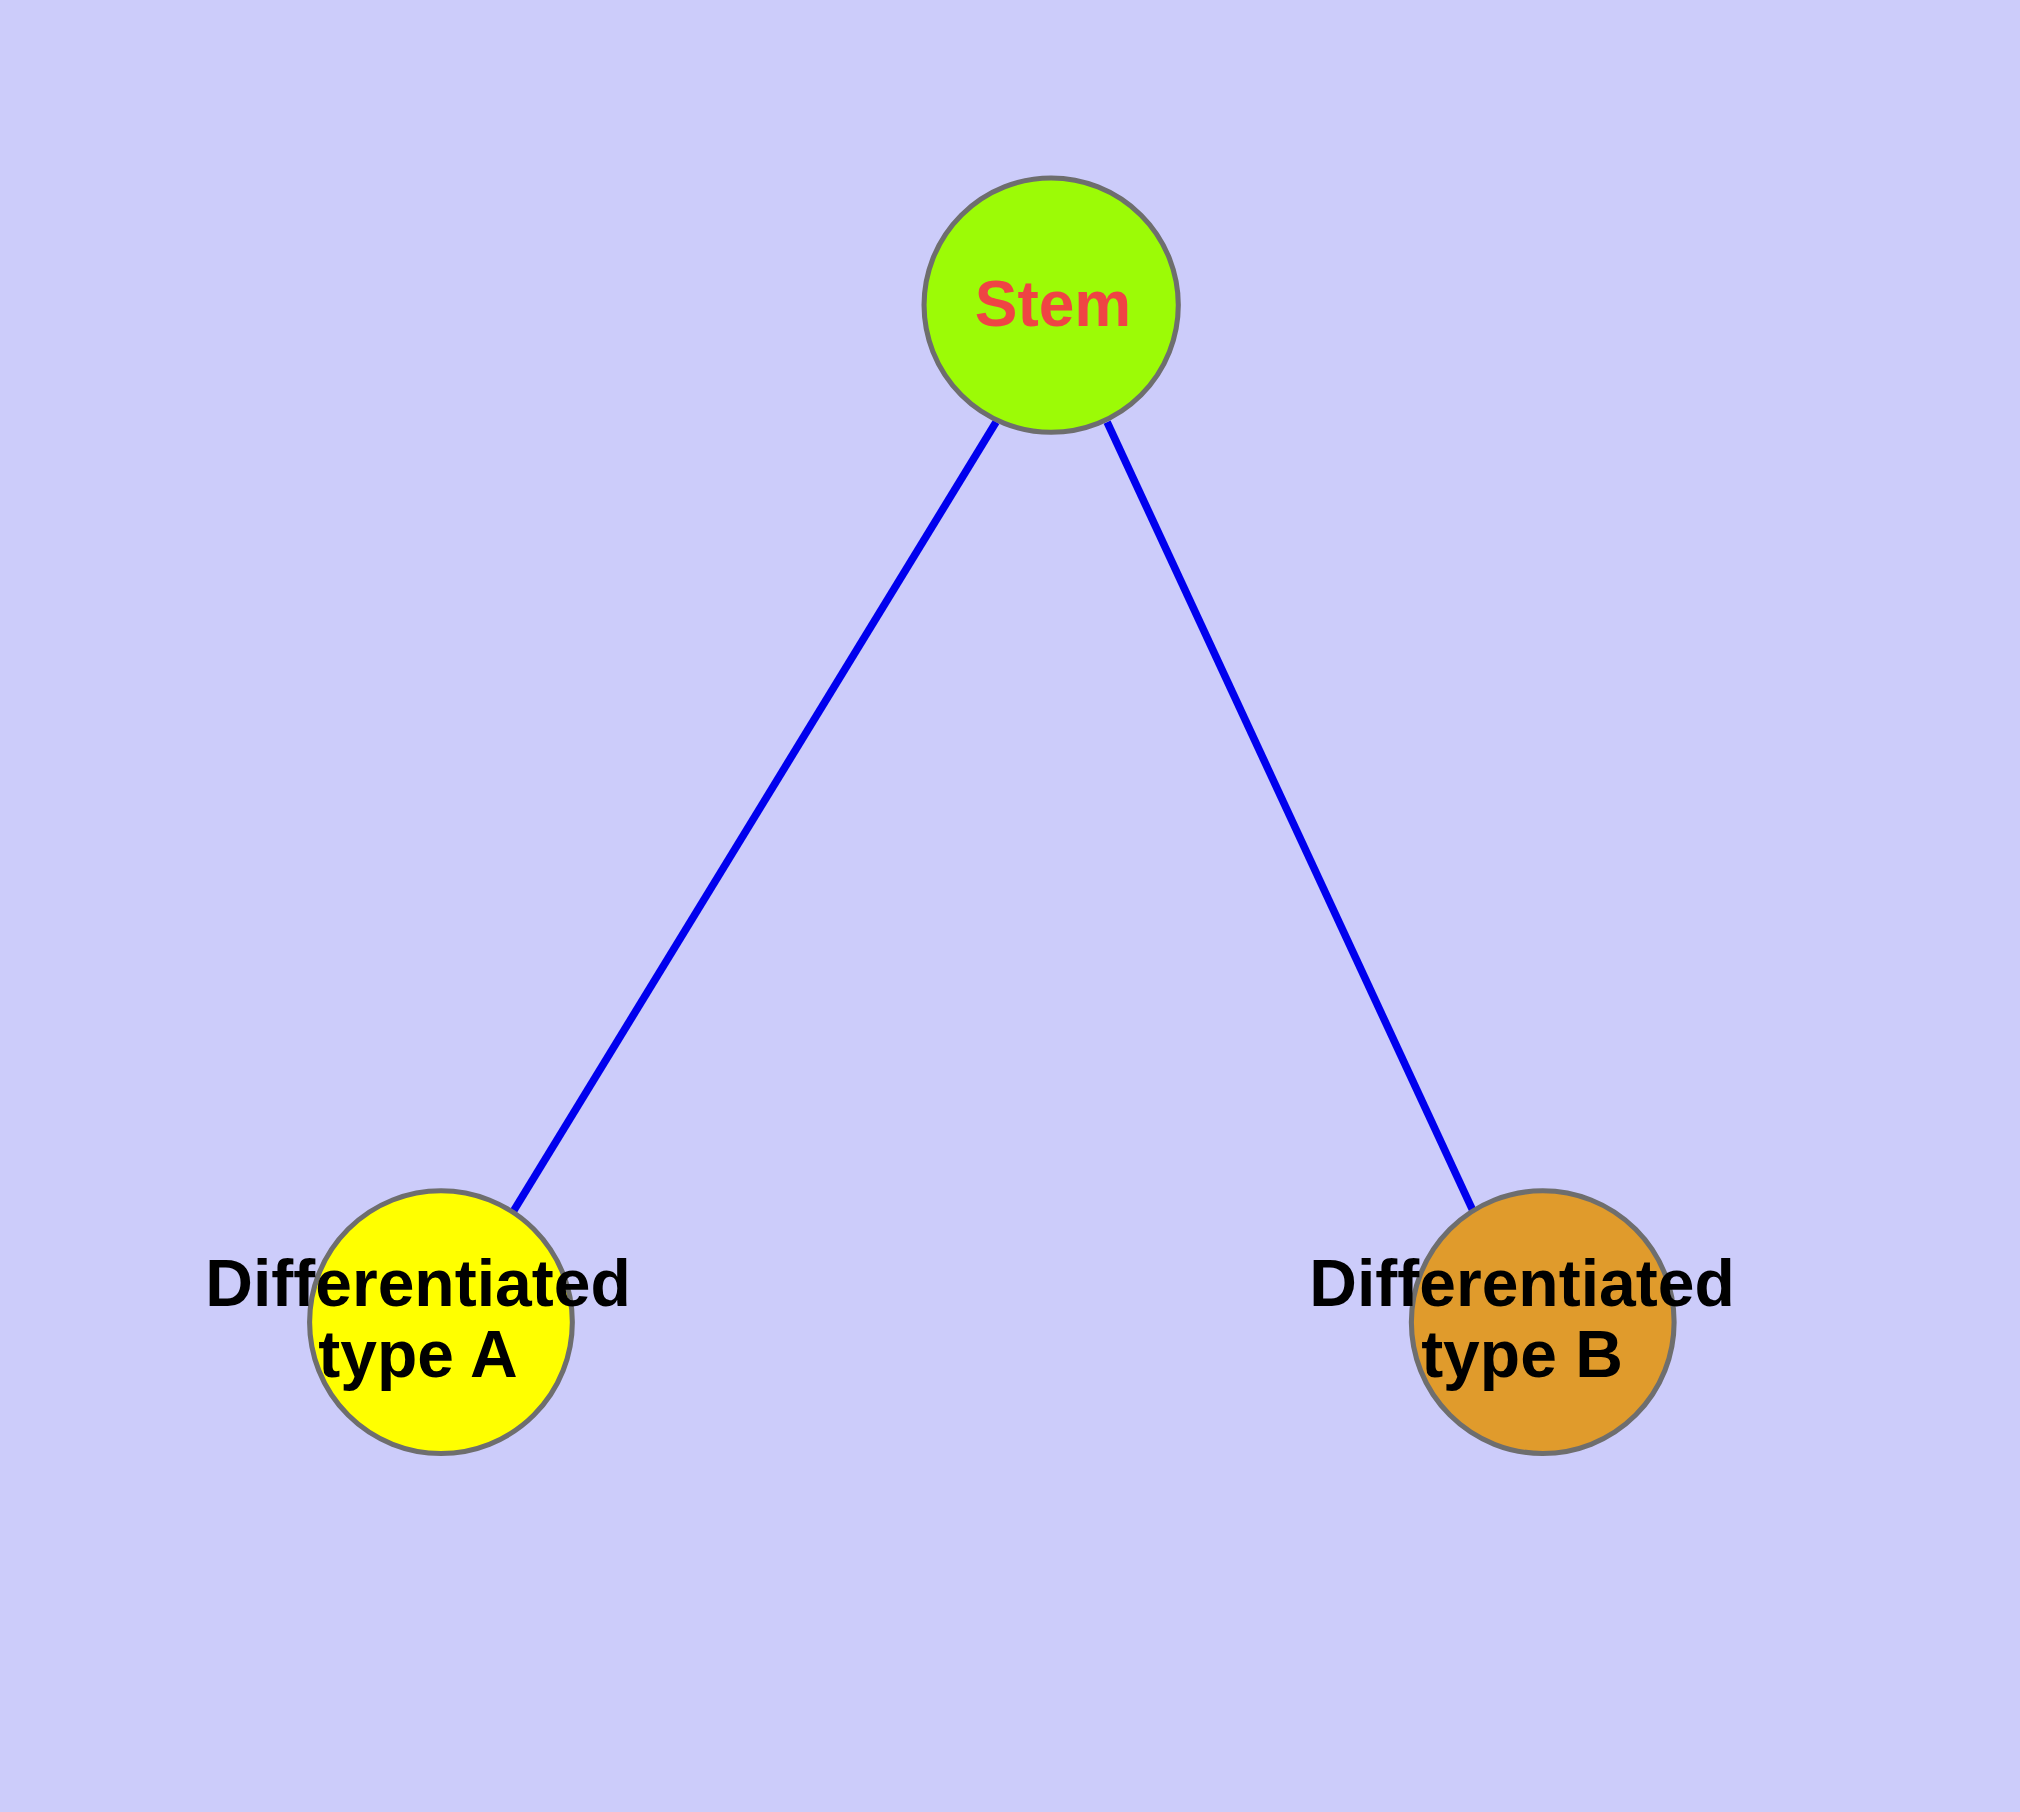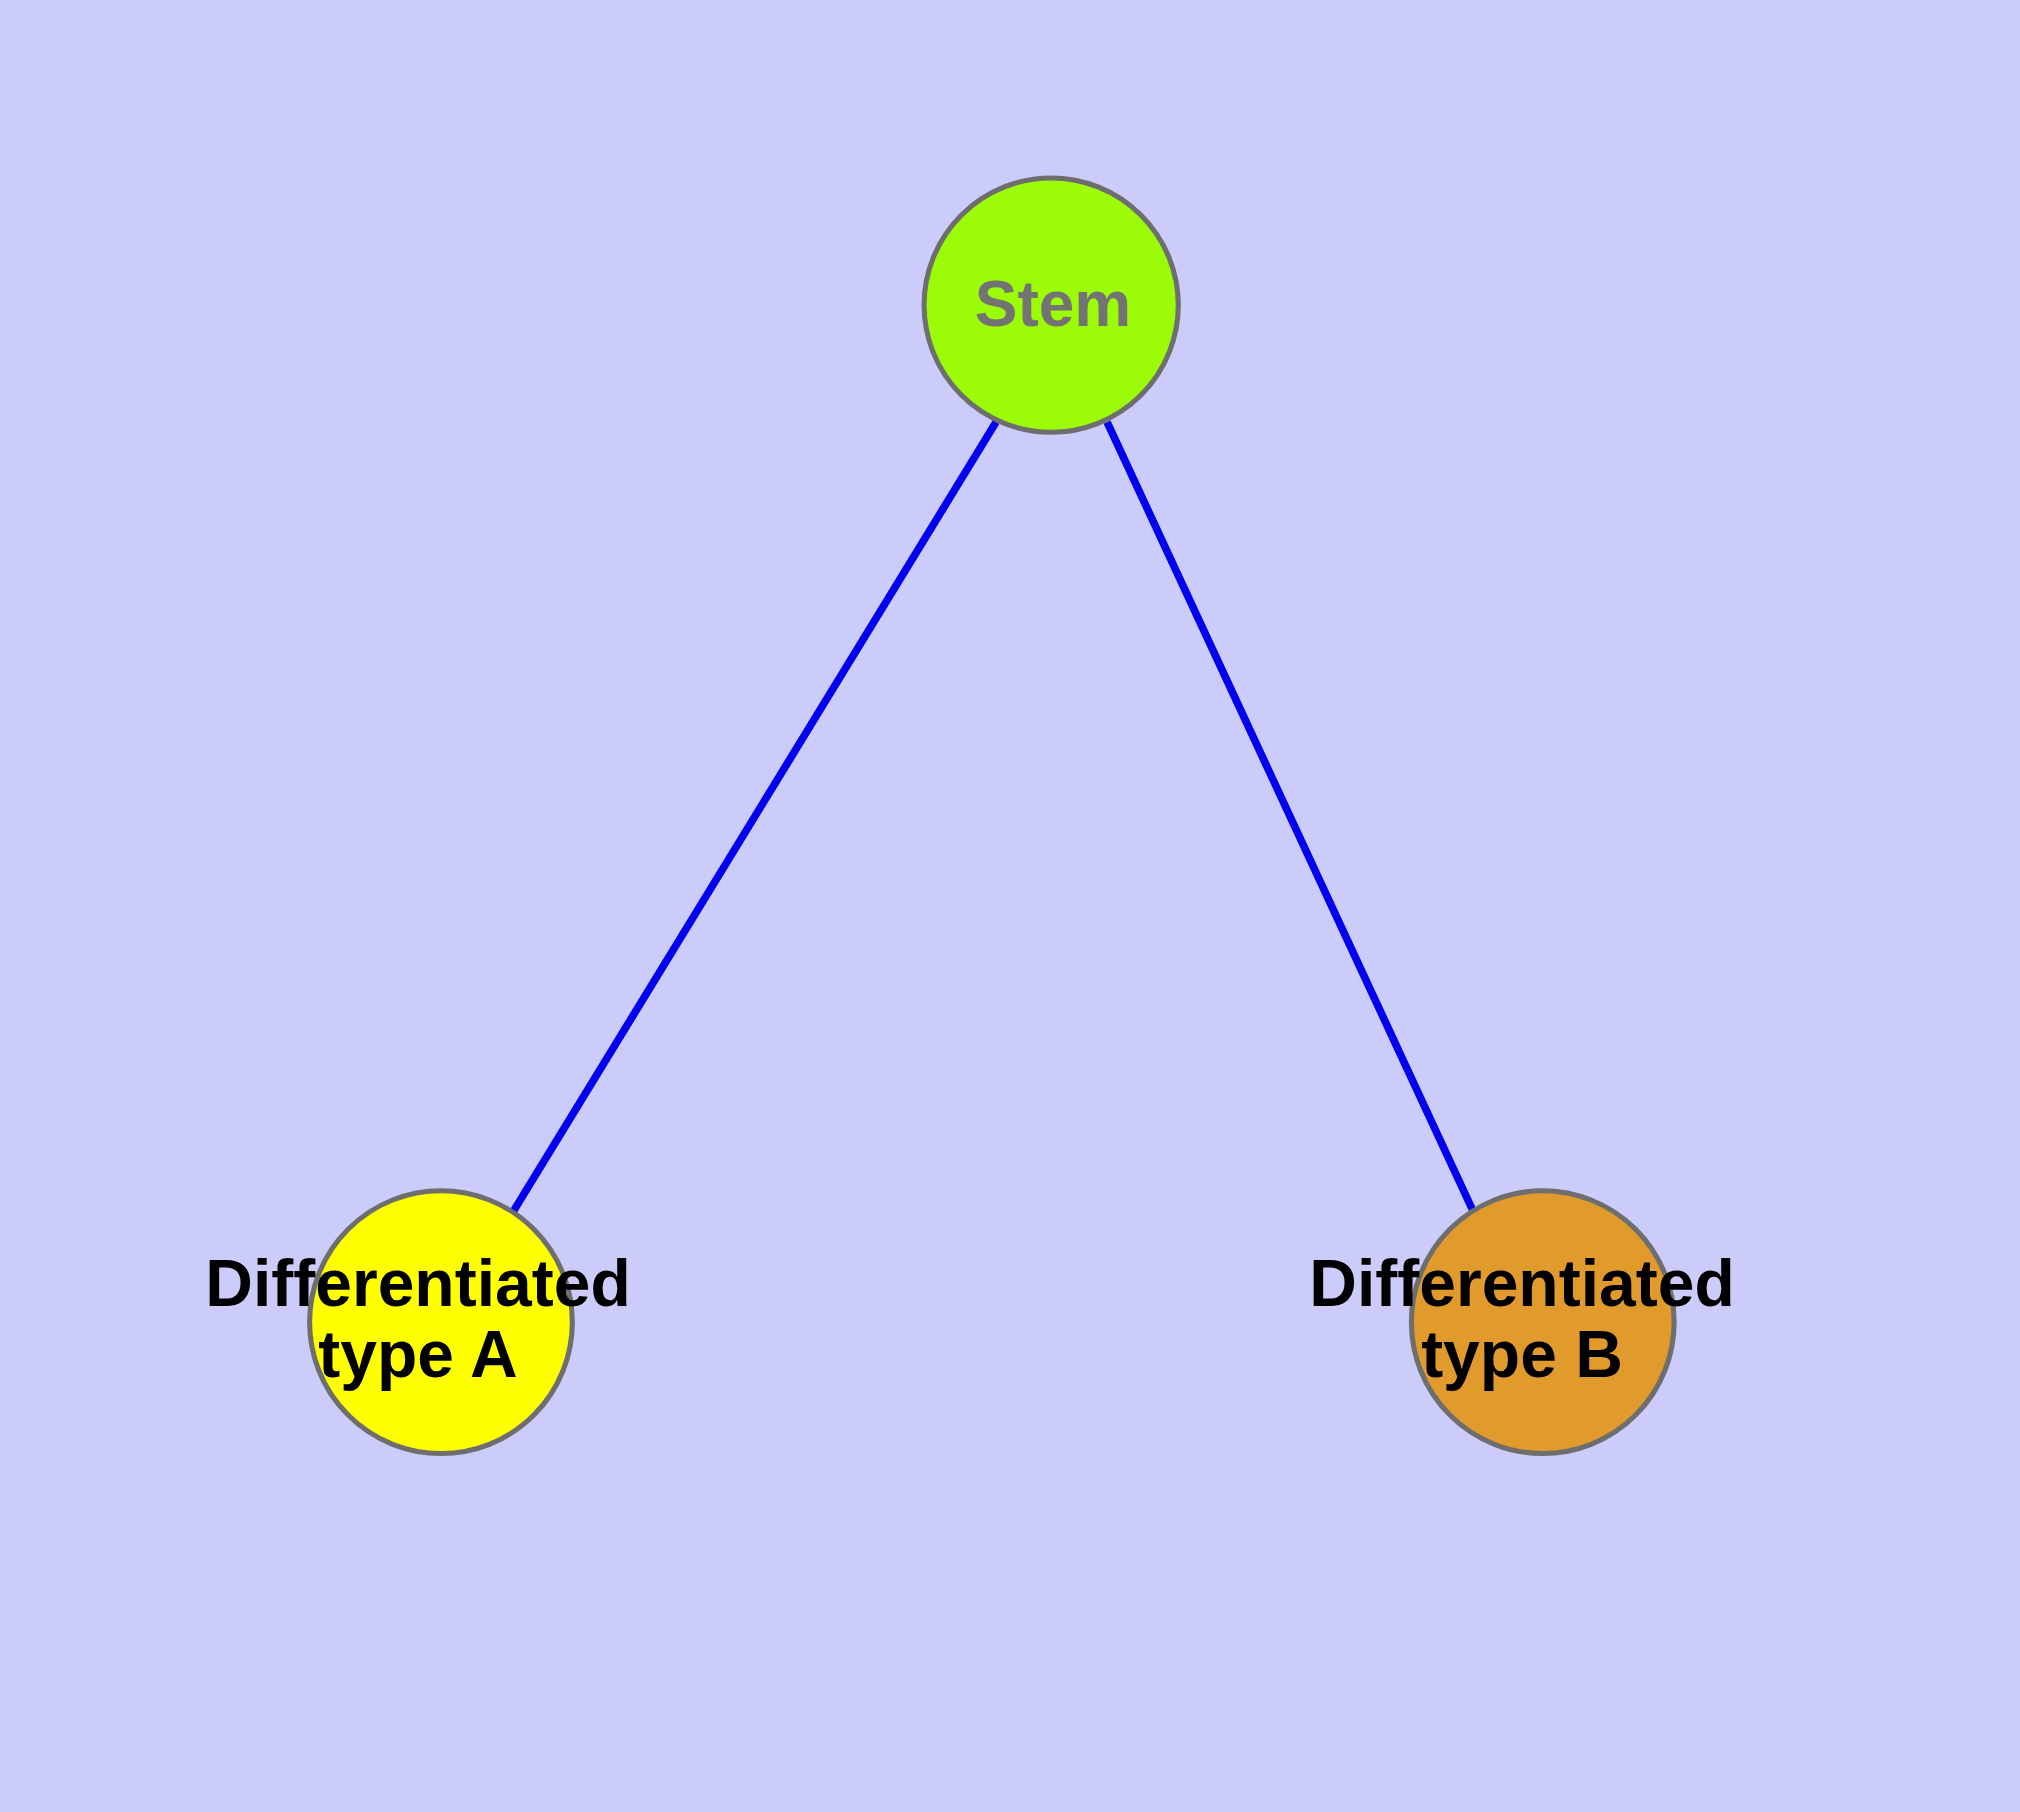--- a/index.html
+++ b/index.html
@@ -70,21 +70,21 @@
       <line id="edge-stem-to-type-a" stroke-linecap="butt" x1="1175" y1="498" x2="600" y2="1438" stroke="#0000ee" stroke-width="9"></line>
       <line id="edge-stem-to-type-b" stroke-linecap="butt" x1="1306" y1="498" x2="1742" y2="1438" stroke="#0000ee" stroke-width="9"></line>
     </g>
     <g id="nodes-group">
       <circle id="node-stem" cx="1240" cy="360" r="150" fill="#9cfb06" stroke="#6e6e6e" stroke-width="6"></circle>
       <circle id="node-type-a" cx="520" cy="1560" r="155" fill="#ffff00" stroke="#6e6e6e" stroke-width="6"></circle>
       <circle id="node-type-b" cx="1820" cy="1560" r="155" fill="#e09b2c" stroke="#6e6e6e" stroke-width="6"></circle>
     </g>
   </svg>
 
-  <div class="node-label" id="label-stem" style="color: #737373; left: 1053px; top: 305px;">Stem</div>
+  <div class="node-label" id="label-stem" style="color: #ef4444; left: 1053px; top: 305px;">Stem</div>
 
   <div class="node-label" id="label-type-a" style="color: rgb(0, 0, 0); left: 418px; top: 1319px;">Differentiated
 type A</div>
 
   <div class="node-label" id="label-type-b" style="color: rgb(0, 0, 0); left: 1522px; top: 1319px;">Differentiated
 type B</div>
 
 </div>
 
 

